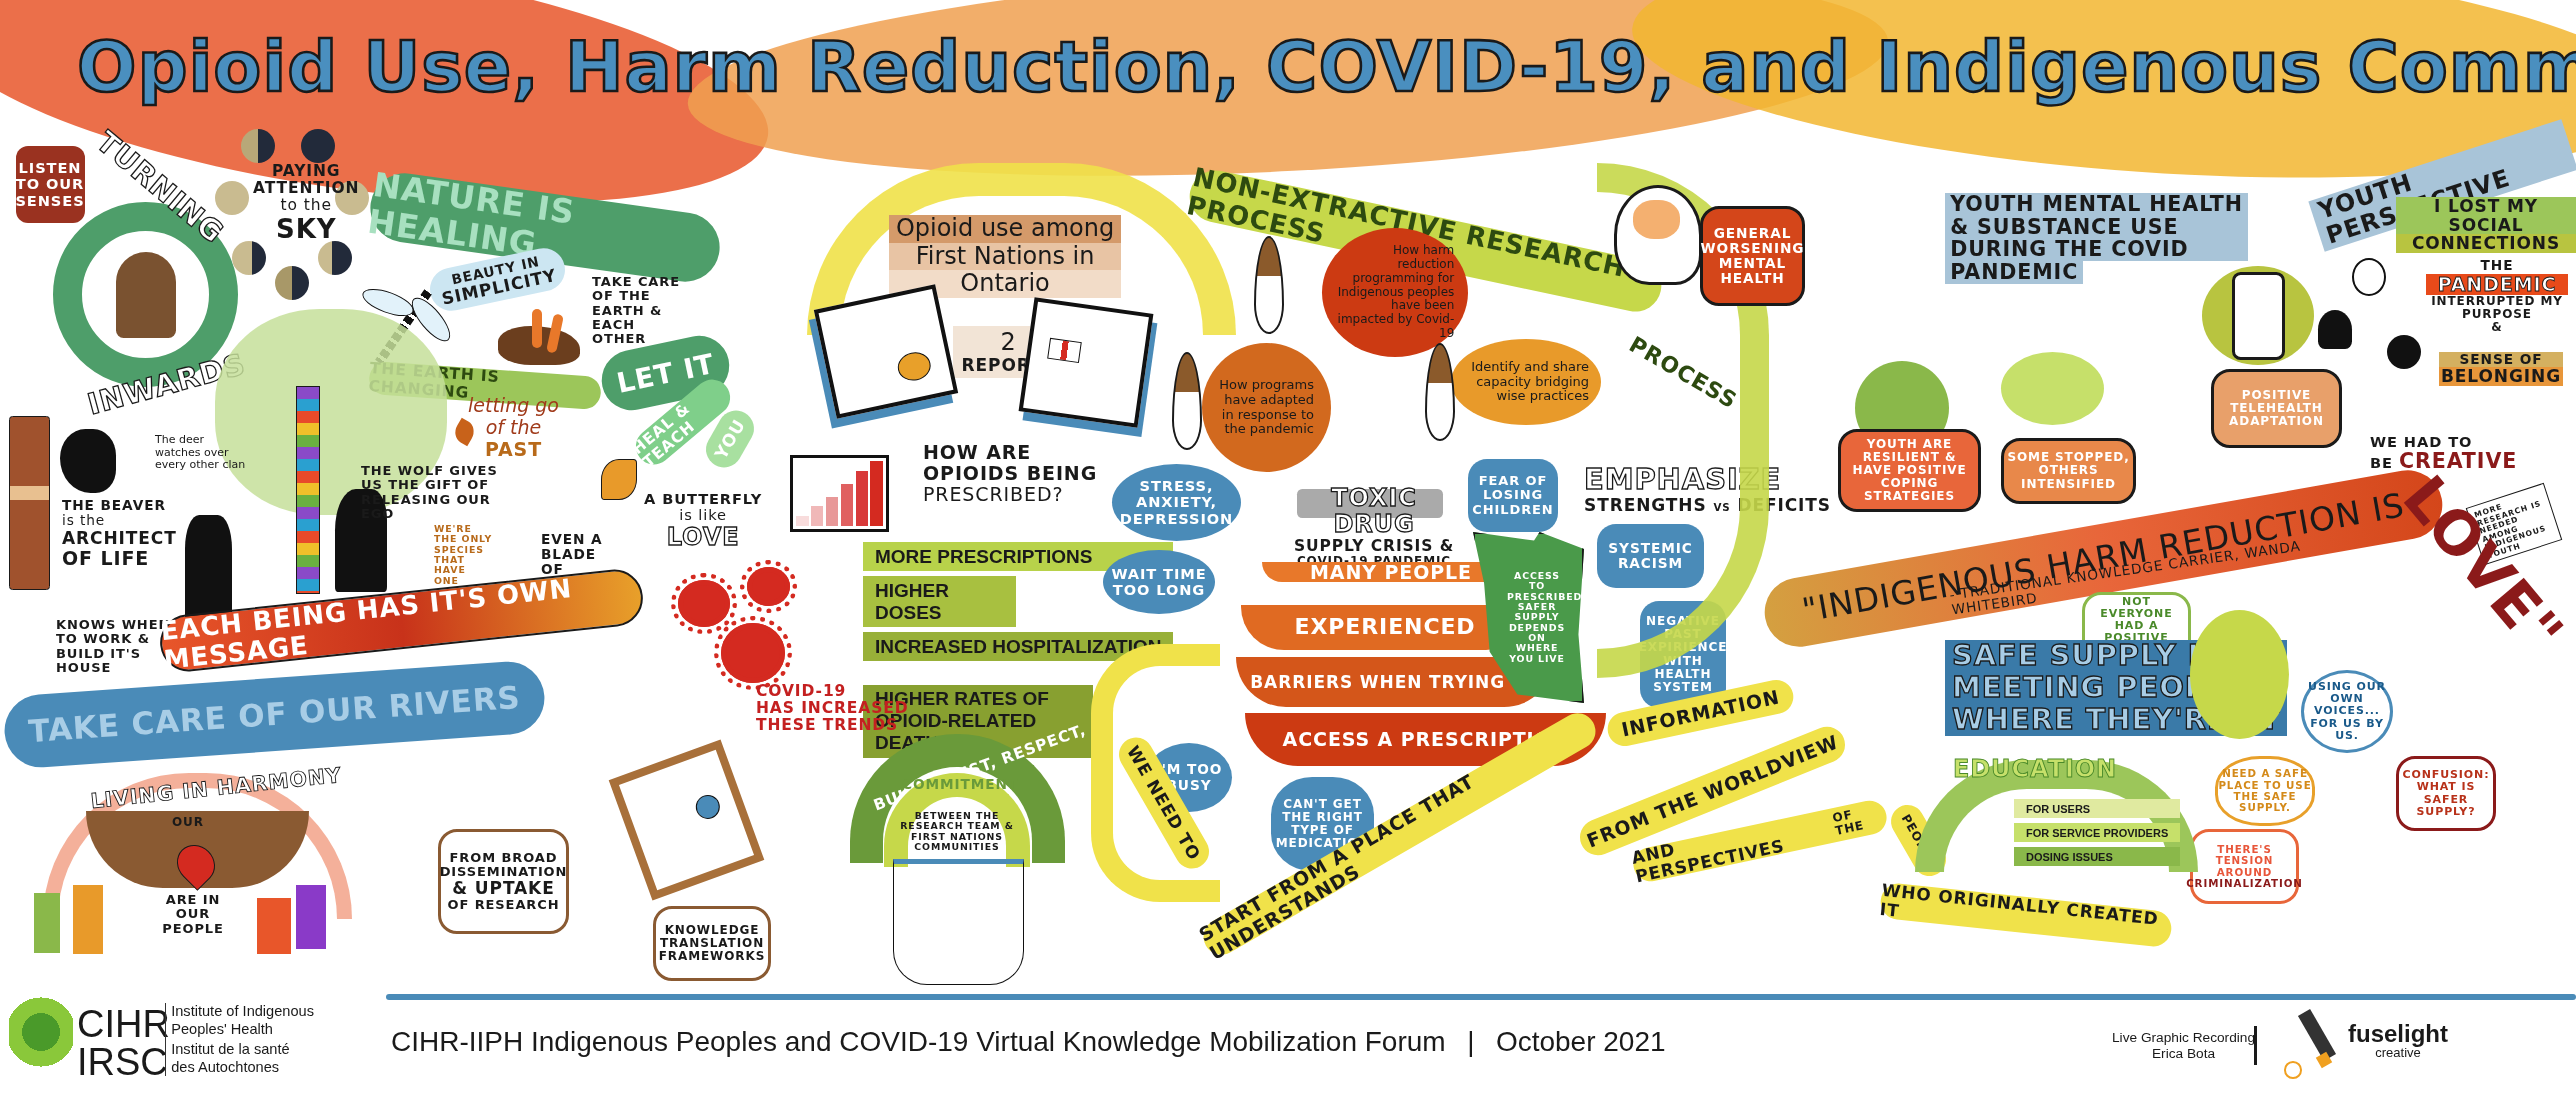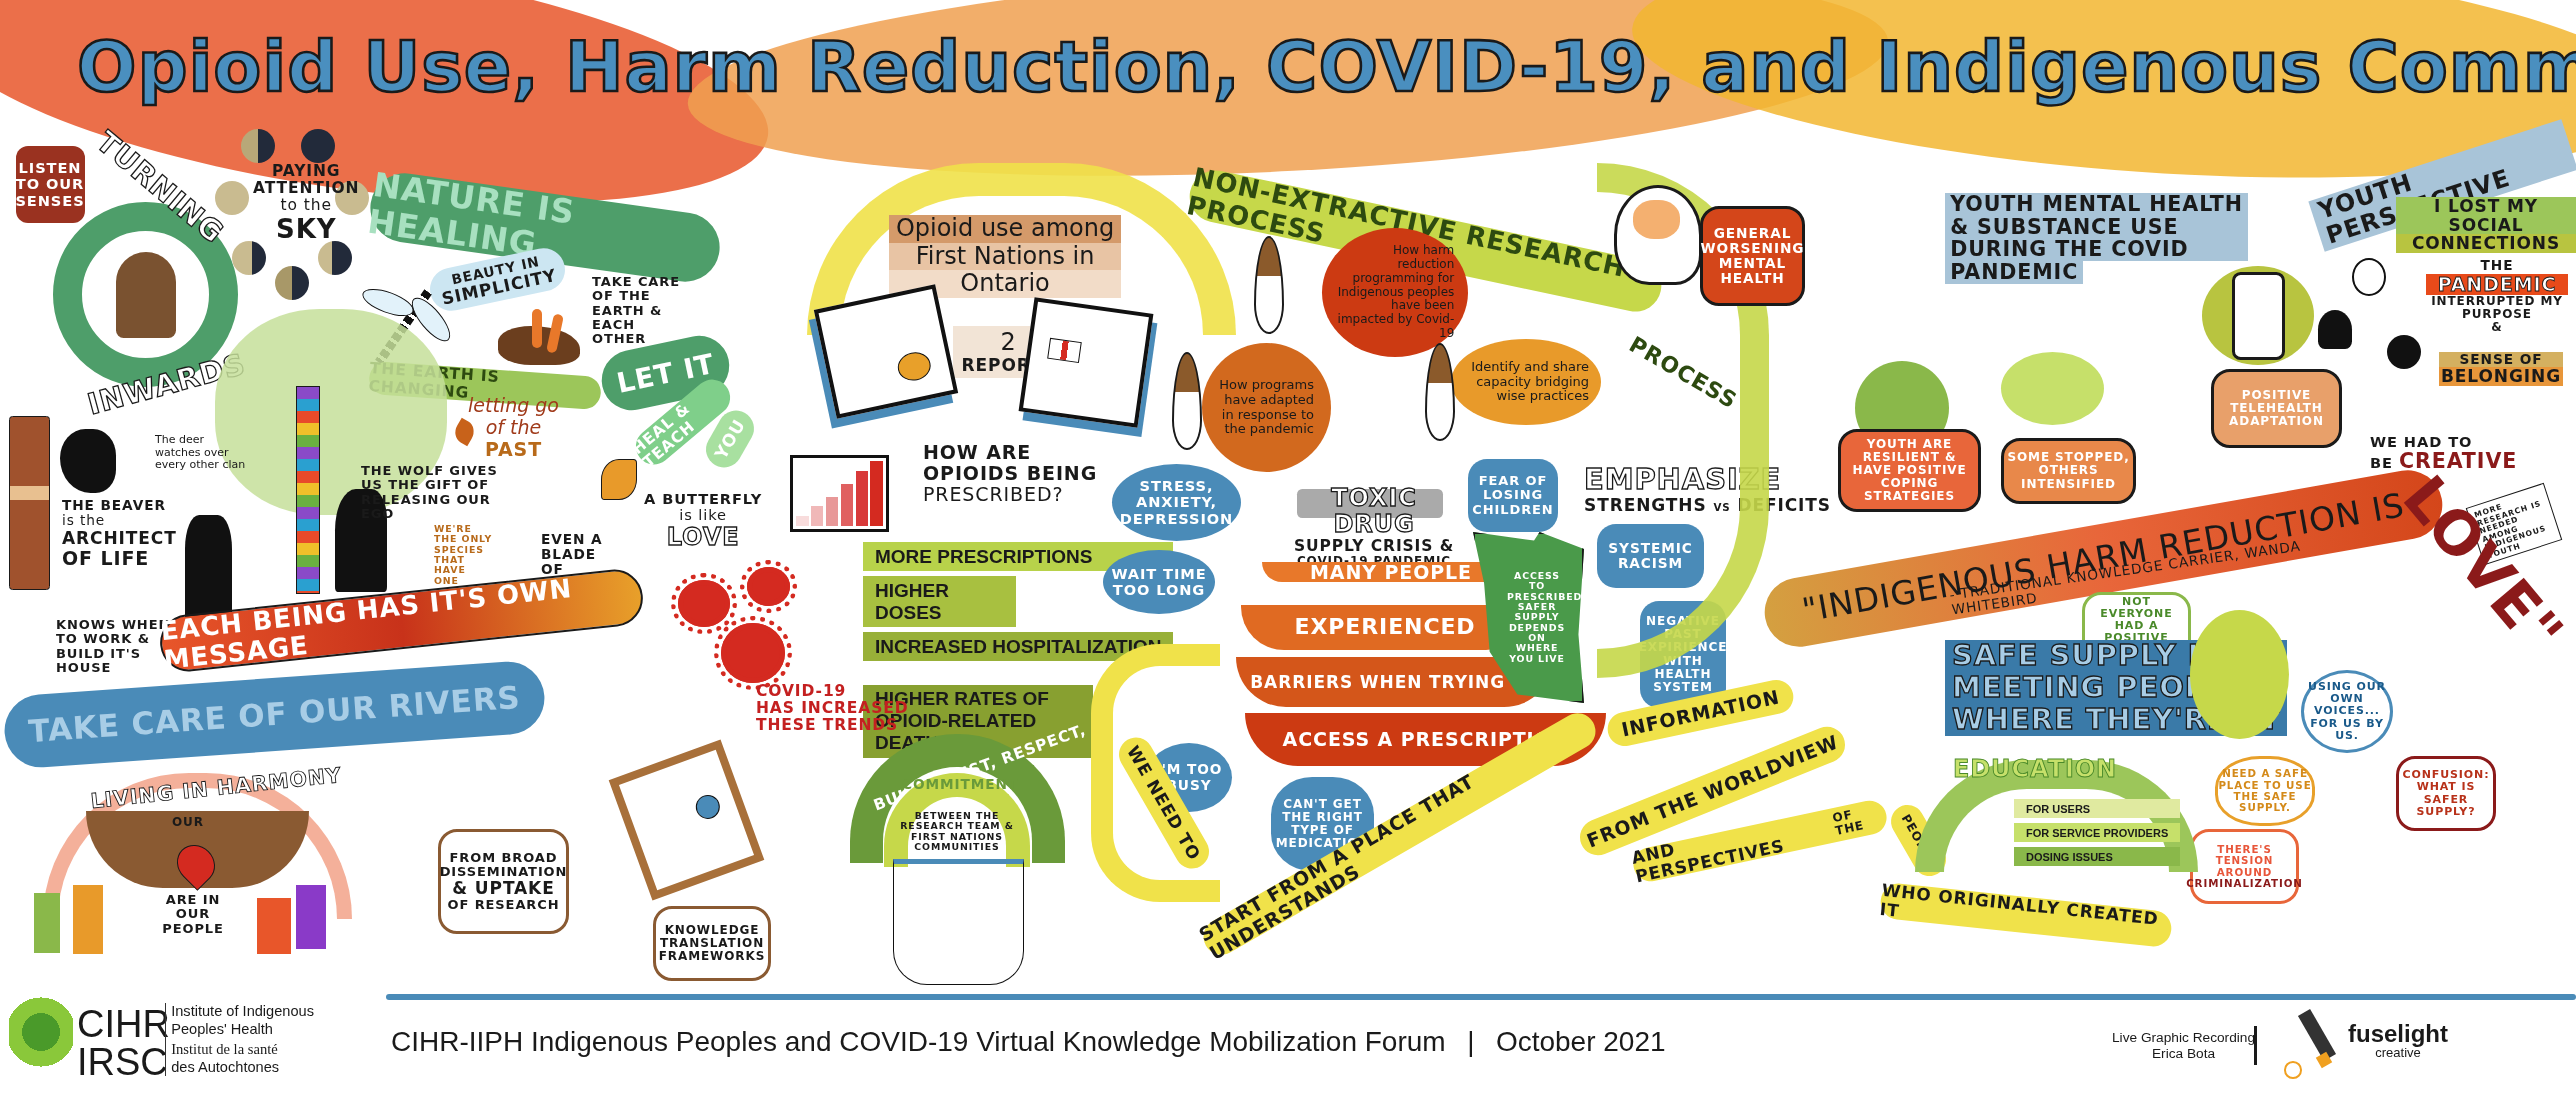--- a/index.html
+++ b/index.html
@@ -413,21 +413,21 @@
 
 <div class="footer-line"></div>
 <div class="abs" style="left:8.6px;top:996px;width:64px;height:90px;background:radial-gradient(circle at 50% 40%,#4a9a2a 0 30%,#8ac83a 30% 55%,transparent 55%);"></div>
 <div class="abs" style="left:77px;top:1005px;font-size:38px;line-height:1;">
   <div>CIHR</div>
   <div>IRSC</div>
 </div>
 <div class="abs" style="left:165px;top:1003px;border-left:0.9px solid #333;padding-left:5.2px;font-size:14.6px;line-height:1.2;">
   <div>Institute of Indigenous</div>
   <div>Peoples' Health</div>
-  <div style="margin-top:3.4px;font-family:Liberation Serif, serif;">Institut de la santé</div>
+  <div style="margin-top:3.4px;">Institut de la santé</div>
   <div>des Autochtones</div>
 </div>
 <div class="abs" style="left:391px;top:1026px;font-size:28px;white-space:nowrap;">
   <span>CIHR-IIPH Indigenous Peoples and COVID-19 Virtual Knowledge Mobilization Forum</span>
   <span style="margin:0 13.7px;">|</span>
   <span>October 2021</span>
 </div>
 <div class="abs ctr" style="left:2112px;top:1030px;font-size:13.7px;line-height:1.2;">
   <div>Live Graphic Recording</div>
   <div>Erica Bota</div>

